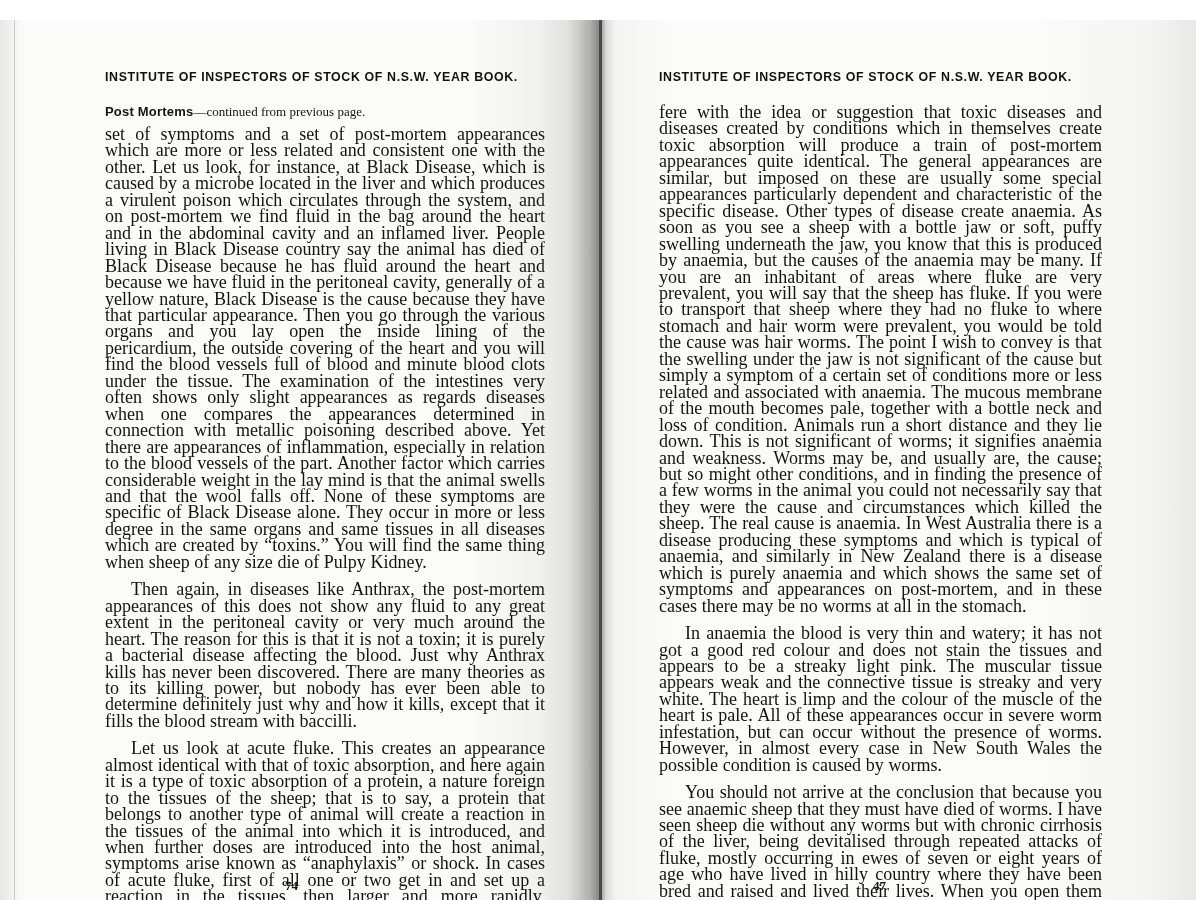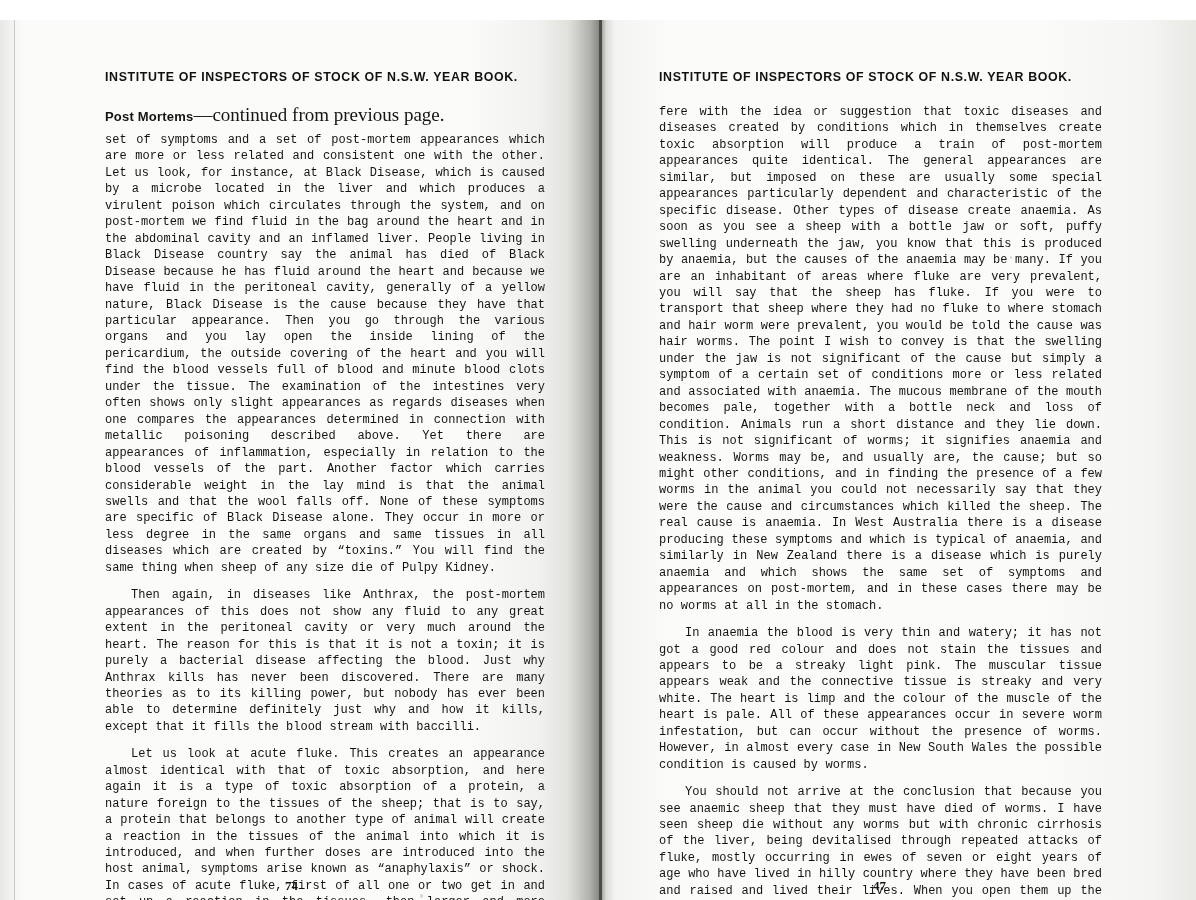--- a/index.html
+++ b/index.html
@@ -133,34 +133,33 @@
     color: #141413;
   }
   .section-note .label {
     font-family: "Liberation Sans", "DejaVu Sans", sans-serif;
     font-weight: bold;
     font-size: 13px;
     letter-spacing: 0.2px;
   }
   .section-note .rest {
     font-family: "Liberation Serif", "DejaVu Serif", serif;
-    font-size: 19px;
+    font-size: 13px;
     text-align: right;
   }
 
   p.body {
     margin: 0 0 11px 0;
-    font-size: 12px;
+    font-size: 18px;
     line-height: 16.45px;
     text-align: justify;
     text-align-last: left;
     text-indent: 26px;
     color: #131312;
     word-spacing: 0.2px;
-    font-family: Liberation Mono, monospace;
   }
   p.body.no-indent { text-indent: 0; }
   p.body.last { margin-bottom: 0; }
 
   .folio {
     position: absolute;
     font-family: "Liberation Serif", "DejaVu Serif", serif;
     font-weight: bold;
     font-size: 13px;
     color: #15150f;

